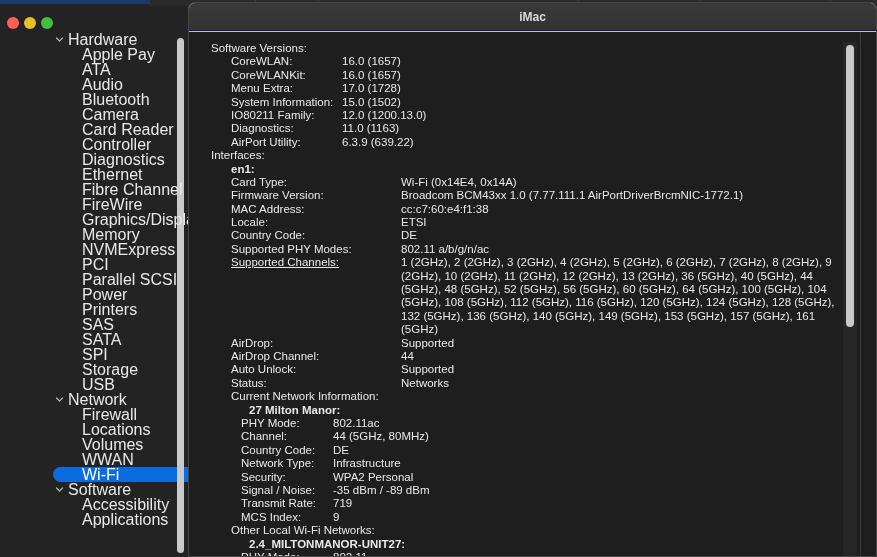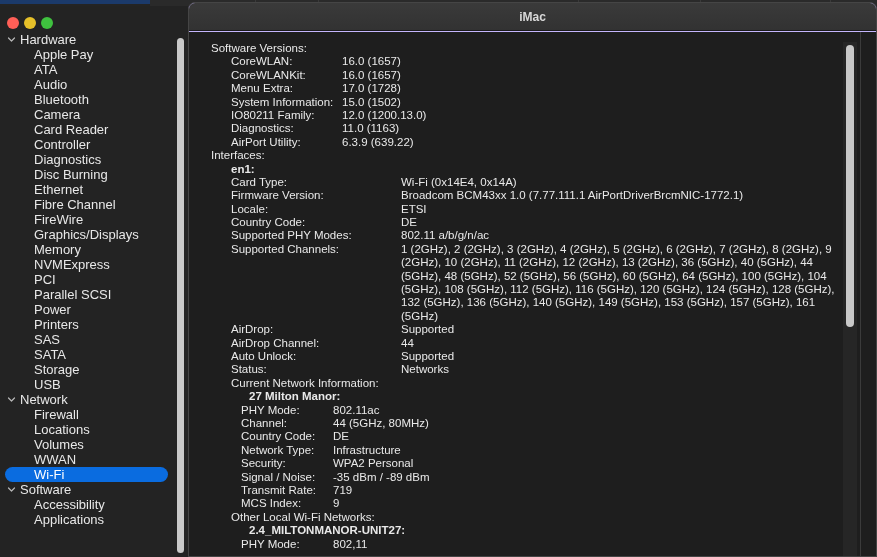--- a/index.html
+++ b/index.html
@@ -25,21 +25,21 @@
   }
   .traffic { position:absolute; left:0; top:0; width:188px; height:26px; }
   .light { position:absolute; top:11px; width:12px; height:12px; border-radius:50%; }
   .light.red    { left:7px;  background:#ff5f57; }
   .light.yellow { left:24px; background:#e6c029; }
   .light.green  { left:41px; background:#3fc13f; }
 
   .srclist { position:absolute; left:0; top:26px; width:188px; height:525px; }
   .row {
     position:relative; height:15px; line-height:15px;
-    font-size:13px; color:#e8e8e8; white-space:nowrap;
+    font-size:16px; color:#e8e8e8; white-space:nowrap;margin-left:48px;
   }
   .row.group { padding-left:20px; font-weight:400; }
   .row.child { padding-left:34px; }
   .row.sel {
     color:#ffffff;
   }
   .row.sel .pill {
     position:absolute; left:5px; top:0; width:163px; height:15px;
     background:#0a6ce0; border-radius:7.5px; z-index:0;
   }
@@ -93,21 +93,21 @@
   .i2 { padding-left:20px; }
   .i3 { padding-left:38px; }
   .i4 { padding-left:30px; }
 
   
   .w-sv   { width:111px; }
   .w-if   { width:170px; }
   .w-net  { width:92px; }
 
   .chanwrap { padding-left:20px; display:flex; }
-  .chanwrap .lbl { flex:0 0 170px; }
+  .chanwrap .lbl { flex:0 0 170px;text-decoration:underline; }
   .chanwrap .val { flex:1 1 auto; white-space:normal; line-height:13.4px; }
 
   .ct-scroll {
     position:absolute; left:657px; top:13px; width:8px; height:282px;
     background:#c9c9c9; border-radius:4px;
   }
   .ct-track {
     position:absolute; left:654px; top:10px; width:14px; height:526px;
     background:#262626;
   }
@@ -144,33 +144,33 @@
             </svg>
           </span><span class="txt">Hardware</span></div>
         <div class="row child"><span class="txt">Apple Pay</span></div>
         <div class="row child"><span class="txt">ATA</span></div>
         <div class="row child"><span class="txt">Audio</span></div>
         <div class="row child"><span class="txt">Bluetooth</span></div>
         <div class="row child"><span class="txt">Camera</span></div>
         <div class="row child"><span class="txt">Card Reader</span></div>
         <div class="row child"><span class="txt">Controller</span></div>
         <div class="row child"><span class="txt">Diagnostics</span></div>
-        <div class="row child"><span class="txt">Disc Burning</span></div>
         <div class="row child"><span class="txt">Ethernet</span></div>
         <div class="row child"><span class="txt">Fibre Channel</span></div>
         <div class="row child"><span class="txt">FireWire</span></div>
         <div class="row child"><span class="txt">Graphics/Displays</span></div>
         <div class="row child"><span class="txt">Memory</span></div>
         <div class="row child"><span class="txt">NVMExpress</span></div>
         <div class="row child"><span class="txt">PCI</span></div>
         <div class="row child"><span class="txt">Parallel SCSI</span></div>
         <div class="row child"><span class="txt">Power</span></div>
         <div class="row child"><span class="txt">Printers</span></div>
         <div class="row child"><span class="txt">SAS</span></div>
         <div class="row child"><span class="txt">SATA</span></div>
+        <div class="row child"><span class="txt">SPI</span></div>
         <div class="row child"><span class="txt">Storage</span></div>
         <div class="row child"><span class="txt">USB</span></div>
         <div class="row group"><span class="chev">
             <svg width="9" height="9" viewBox="0 0 9 9">
               <path d="M1.5 3 L4.5 6 L7.5 3" fill="none" stroke="#b8b8b8" stroke-width="1.2" stroke-linecap="round" stroke-linejoin="round"></path>
             </svg>
           </span><span class="txt">Network</span></div>
         <div class="row child"><span class="txt">Firewall</span></div>
         <div class="row child"><span class="txt">Locations</span></div>
         <div class="row child"><span class="txt">Volumes</span></div>
@@ -235,20 +235,24 @@
           </div>
           <div class="ln i1">
             <span class="lbl w-if">Card Type:</span>
             <span class="val">Wi-Fi  (0x14E4, 0x14A)</span>
           </div>
           <div class="ln i1">
             <span class="lbl w-if">Firmware Version:</span>
             <span class="val">Broadcom BCM43xx 1.0 (7.77.111.1 AirPortDriverBrcmNIC-1772.1)</span>
           </div>
           <div class="ln i1">
+            <span class="lbl w-if">MAC Address:</span>
+            <span class="val">cc:c7:60:e4:f1:38</span>
+          </div>
+          <div class="ln i1">
             <span class="lbl w-if">Locale:</span>
             <span class="val">ETSI</span>
           </div>
           <div class="ln i1">
             <span class="lbl w-if">Country Code:</span>
             <span class="val">DE</span>
           </div>
           <div class="ln i1">
             <span class="lbl w-if">Supported PHY Modes:</span>
             <span class="val">802.11 a/b/g/n/ac</span>

